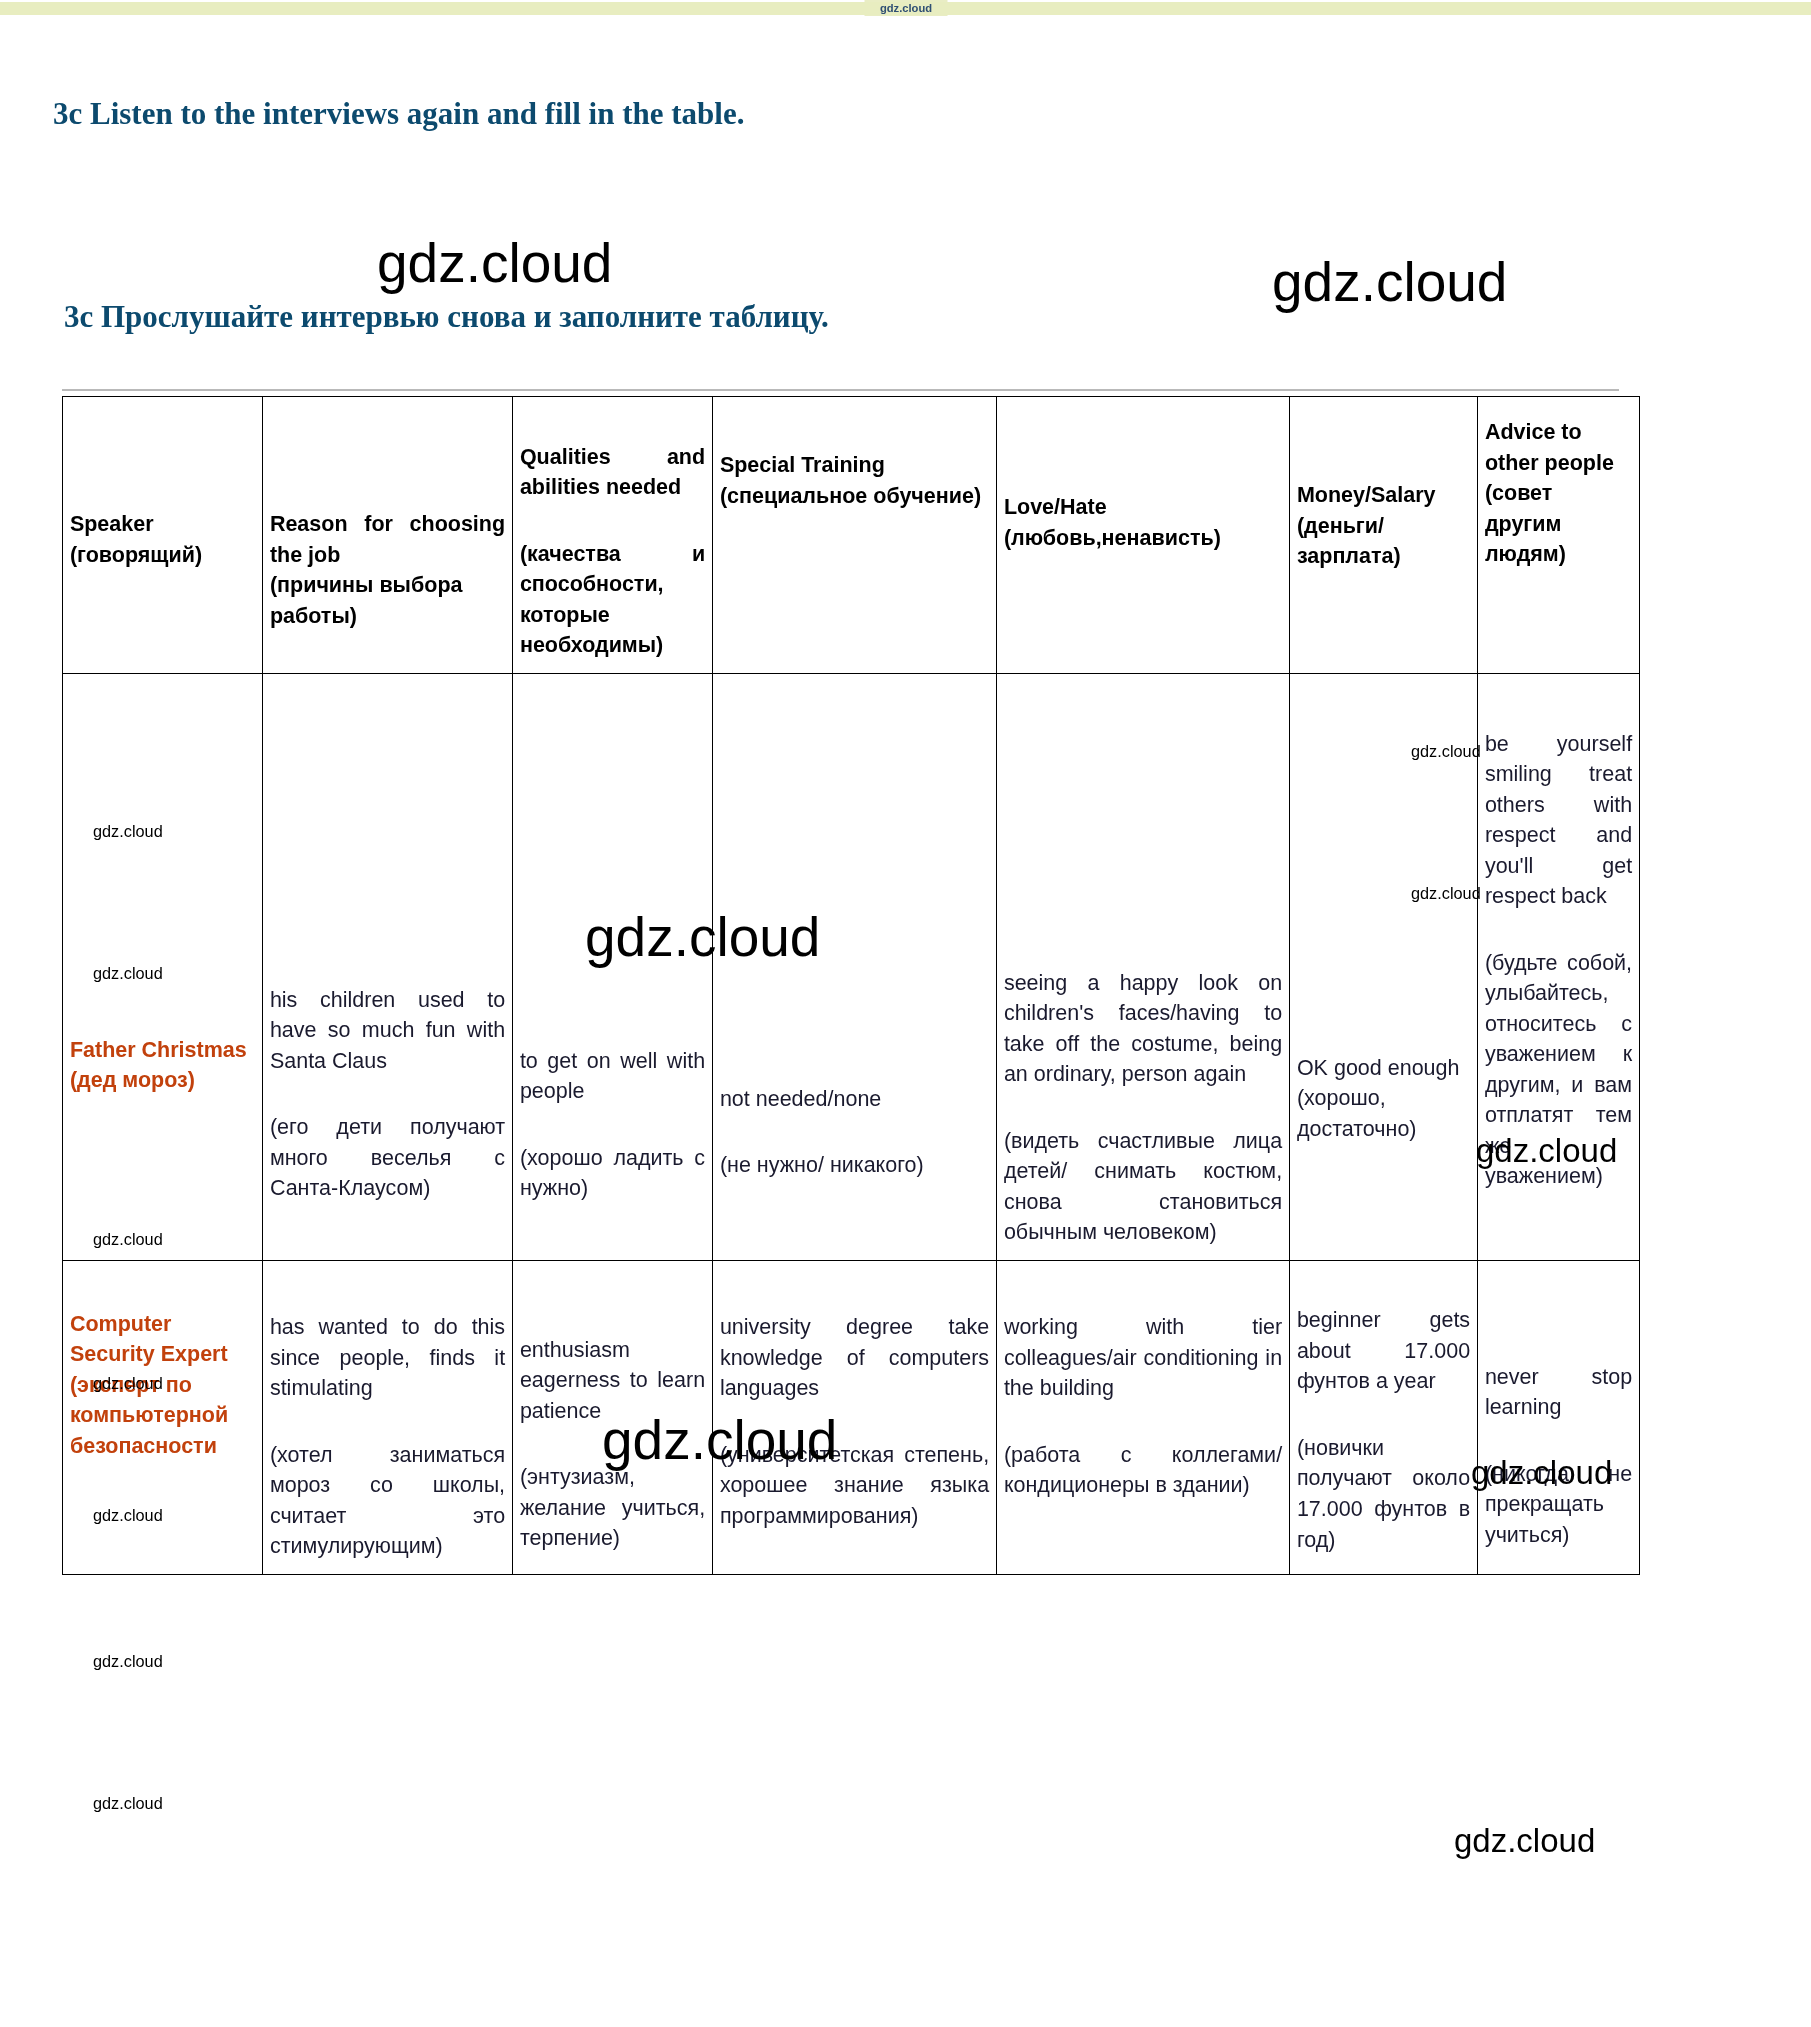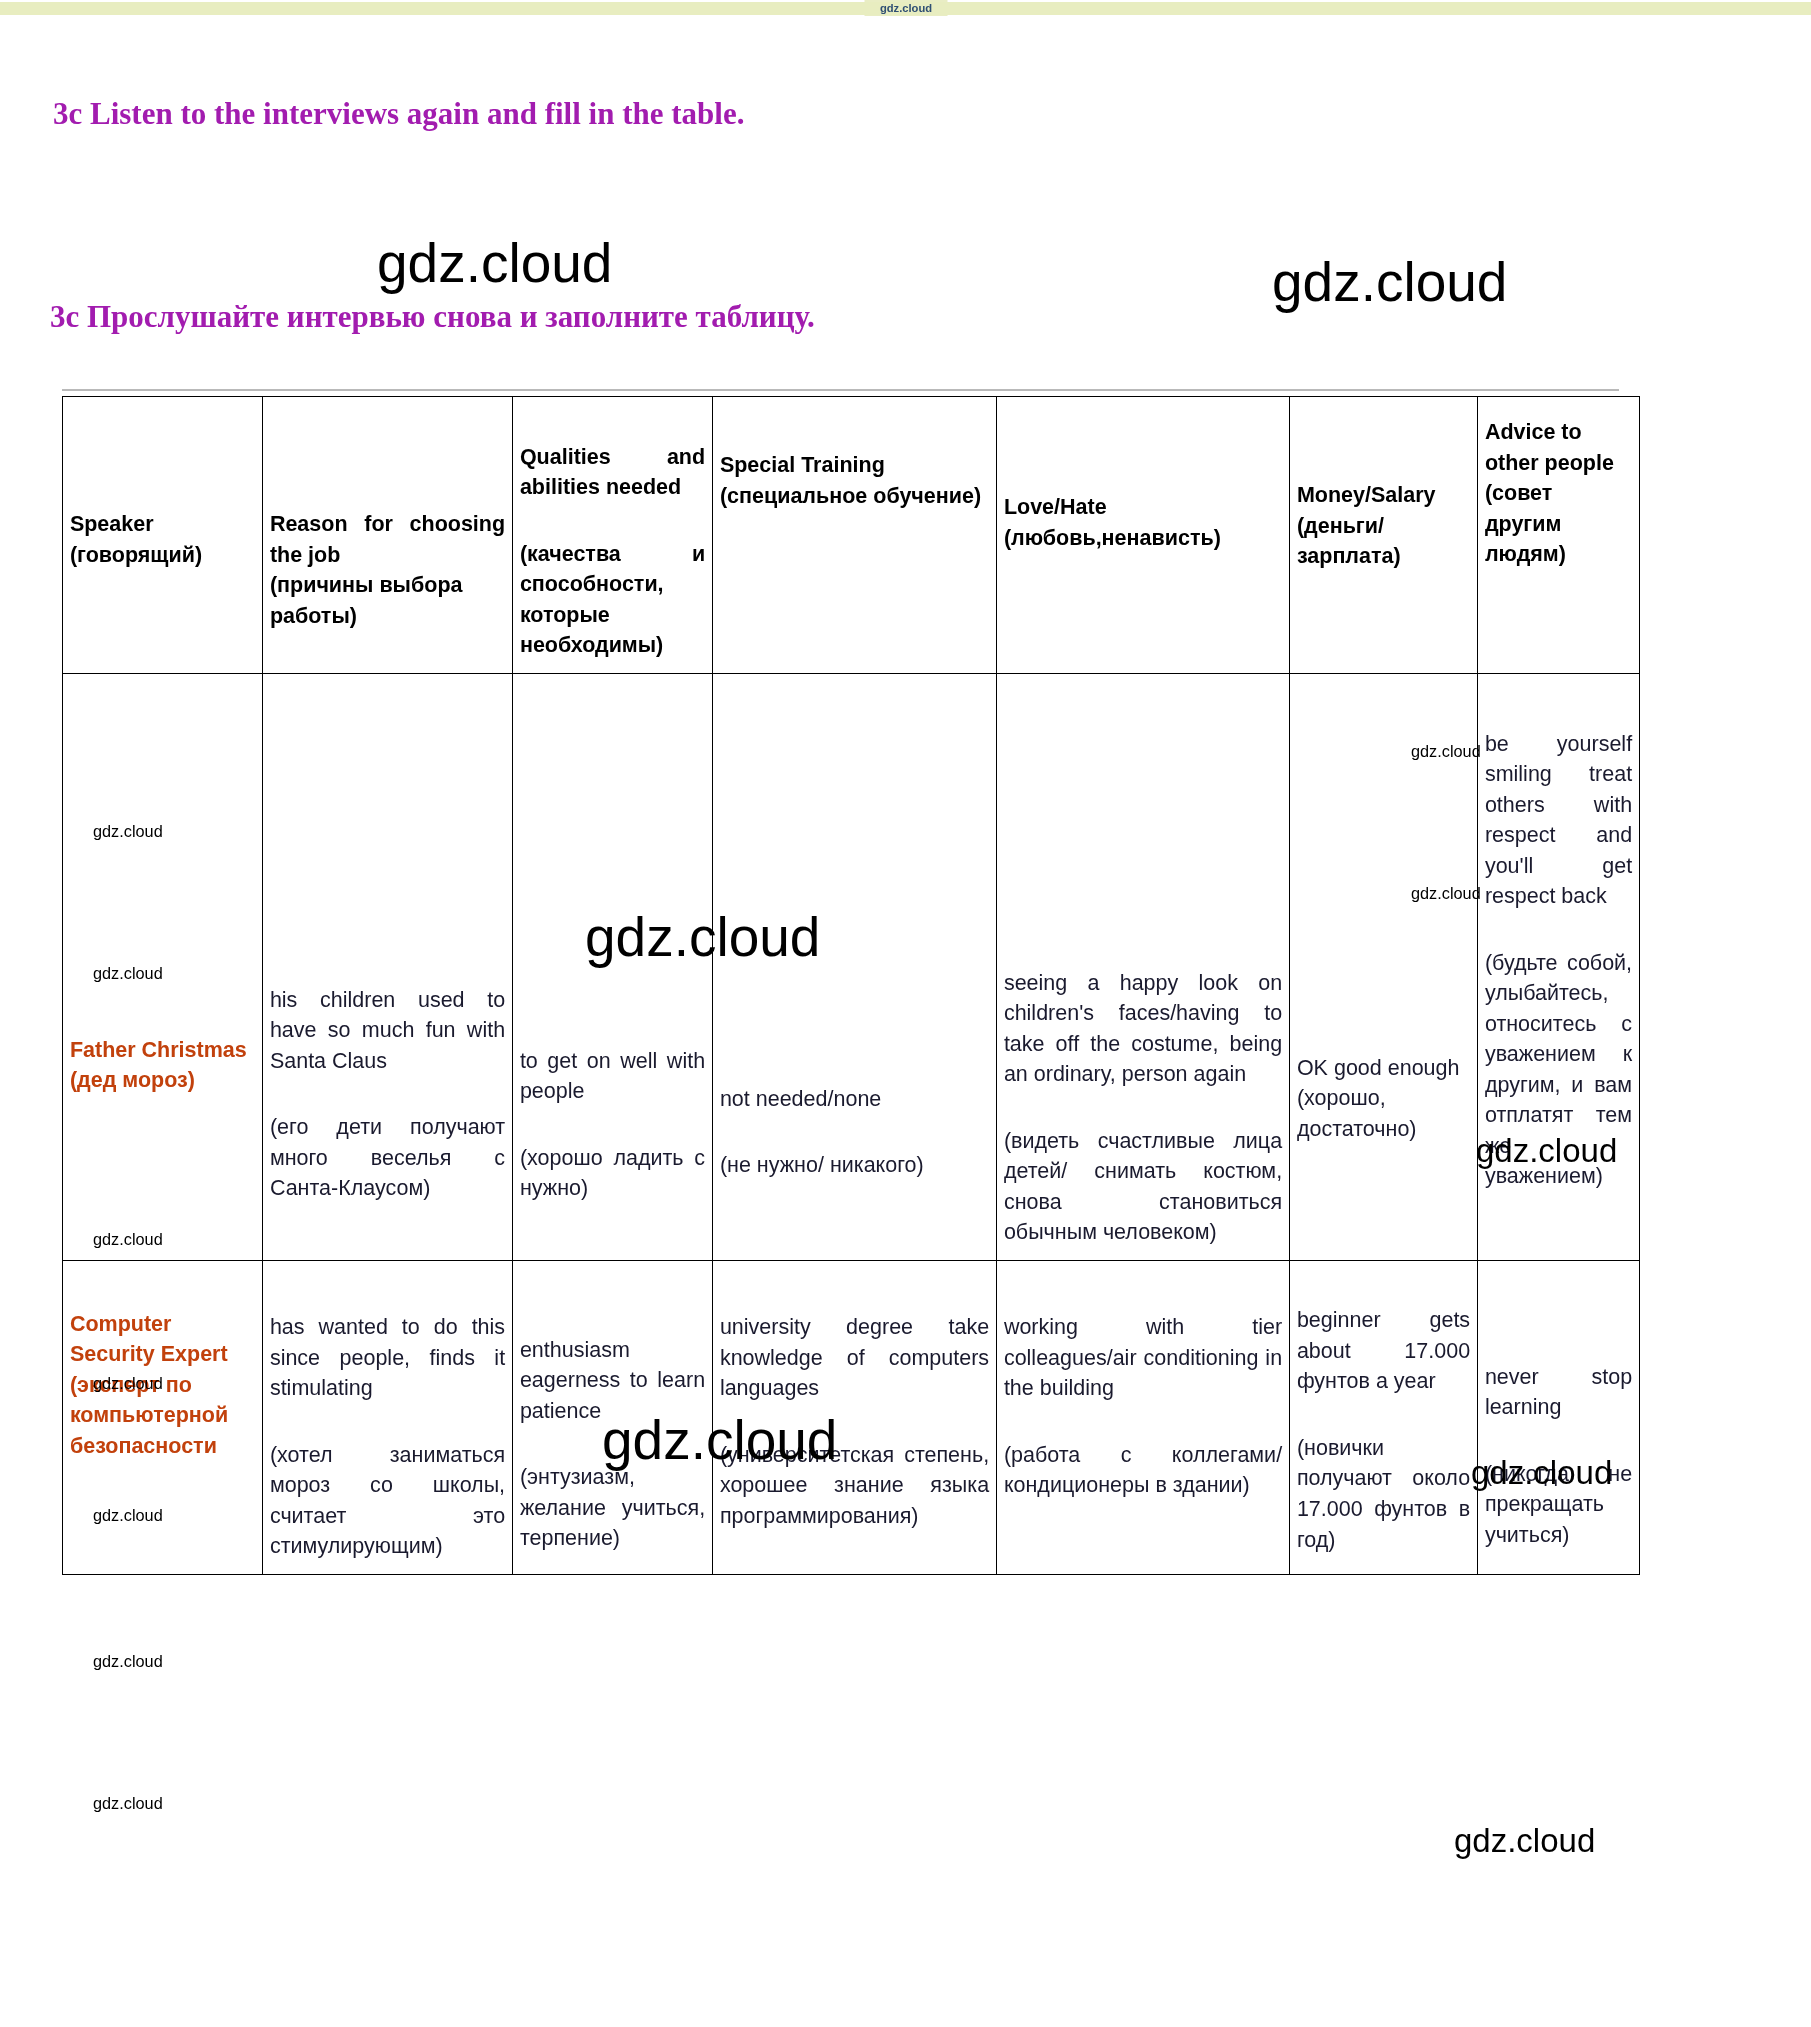--- a/index.html
+++ b/index.html
@@ -40,25 +40,25 @@
     height: 15.5px;
     background: #e9edc4;
   }
 
   
   .heading {
     position: absolute;
     font-family: "Liberation Serif", serif;
     font-weight: bold;
     font-size: 31px;
-    color: #a21caf;
+    color: #0c4a6e;
     white-space: nowrap;
   }
   #h-en { left: 53px; top: 96px; }
-  #h-ru { left: 50px; top: 299px; }
+  #h-ru { left: 64px; top: 299px; }
 
   
   .wm-big {
     position: absolute;
     font-family: "Liberation Sans", sans-serif;
     font-size: 55px;
     color: #000;
     letter-spacing: 0px;
     white-space: nowrap;
     z-index: 5;

